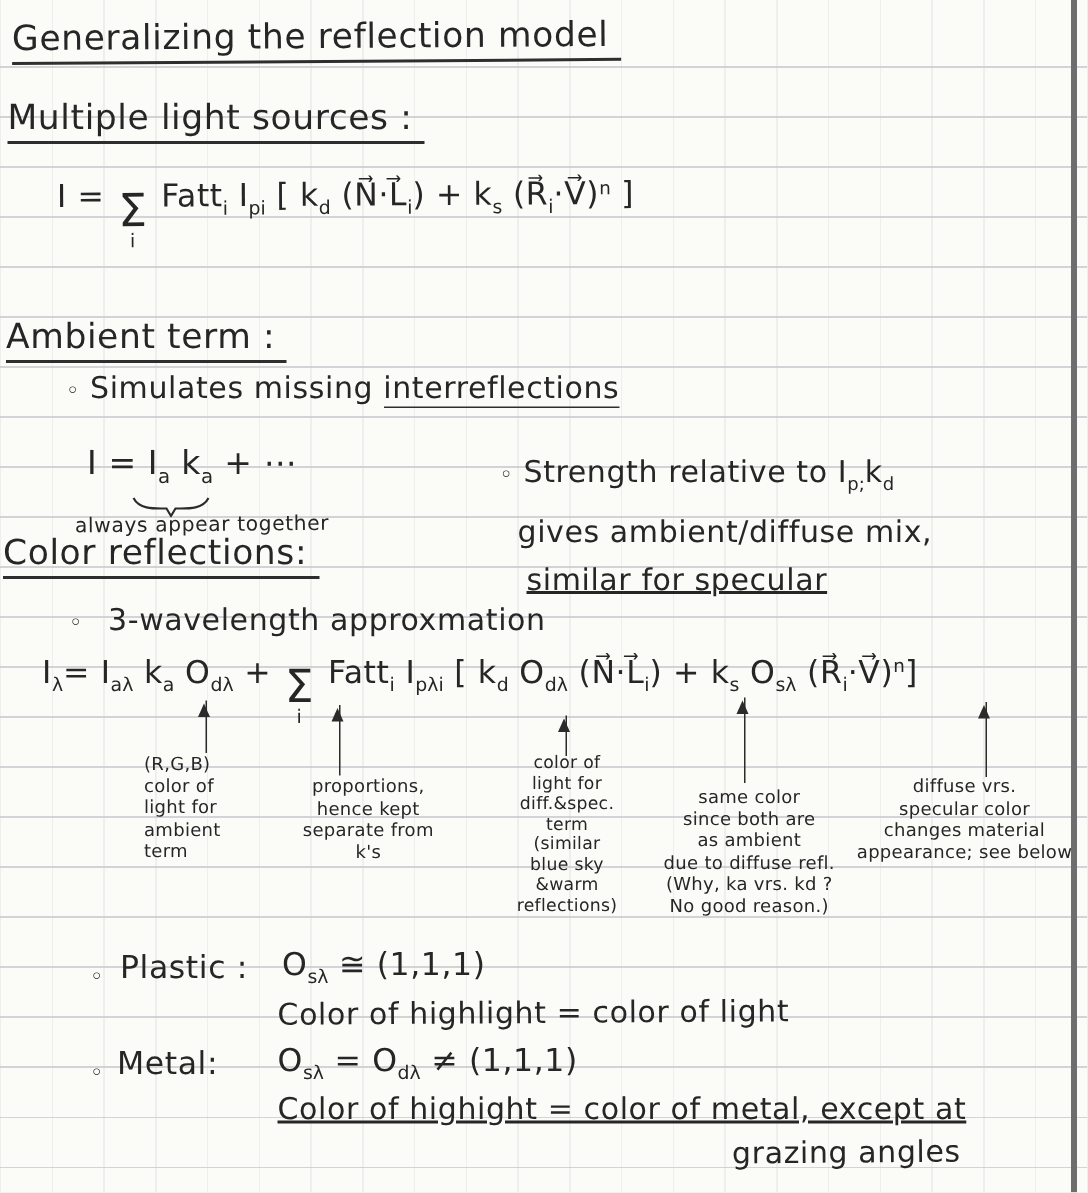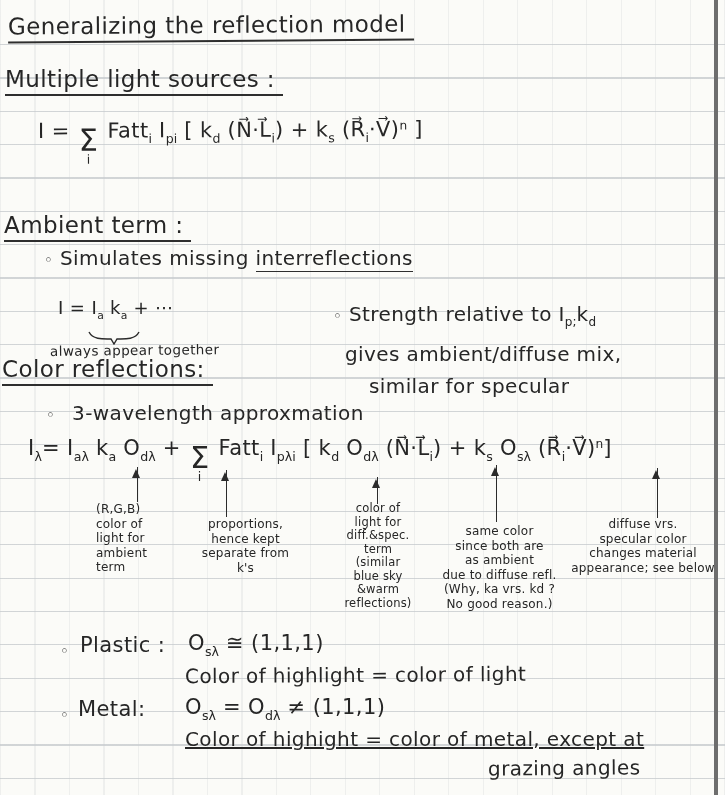--- a/index.html
+++ b/index.html
@@ -46,33 +46,33 @@
   <div class="abs hw f" style="left:38px;top:118px;transform:rotate(-0.3deg);">I = <span class="sum">
         <span class="sig">Σ</span>
         <span class="idx">i</span>
       </span> Fatt<sub>i</sub> I<sub>p</sub><sub>i</sub> [ k<sub>d</sub> (N⃗·L⃗<sub>i</sub>) + k<sub>s</sub> (R⃗<sub>i</sub>·V⃗)<sup>n</sup> ]</div>
 
   <div class="abs hw h" style="left:4px;top:212px;">Ambient term :</div>
   <div class="abs hw" style="left:44px;top:246px;font-size:20px;">
     <span class="bullet">◦</span>
     <span>Simulates missing </span><span class="uline">interreflections</span>
   </div>
-  <div class="abs hw" style="left:58px;top:297px;font-size:18px;">I = I<sub>a</sub> k<sub>a</sub> + ⋯</div>
+  <div class="abs hw" style="left:58px;top:297px;font-size:22px;">I = I<sub>a</sub> k<sub>a</sub> + ⋯</div>
   <div class="abs" style="left:88px;top:330px;">
     <svg width="52" height="14" viewBox="0 0 52 14">
         <path d="M1,1 C5,9 16,8 23,8 L26,13 L29,8 C36,8 47,9 51,1" fill="none" stroke="#2b2b2b" stroke-width="1.4"></path>
       </svg>
   </div>
   <div class="abs hw" style="left:50px;top:342px;font-size:13.5px;transform:rotate(-0.6deg);">always appear together</div>
 
   <div class="abs hw" style="left:333px;top:298px;font-size:20px;line-height:32px;">
     <div><span class="bullet">◦</span>
       <span>Strength relative to I<sub>p;</sub>k<sub>d</sub></span></div>
     <div style="margin-left:12px;">gives ambient/diffuse mix,</div>
-    <div style="margin-left:36px;">similar for specular</div>
+    <div style="margin-left:18px;text-decoration:underline;">similar for specular</div>
   </div>
 
   <div class="abs hw h" style="left:2px;top:356px;">Color reflections:</div>
   <div class="abs hw" style="left:46px;top:401px;font-size:20px;text-align:center;">
     <span class="bullet">◦</span>
     <span style="margin-left:10px;">3-wavelength approxmation</span>
   </div>
   <div class="abs hw f" style="left:28px;top:436px;">I<sub>λ</sub>= I<sub>aλ</sub> k<sub>a</sub> O<sub>dλ</sub> + <span class="sum">
         <span class="sig">Σ</span>
         <span class="idx">i</span>

